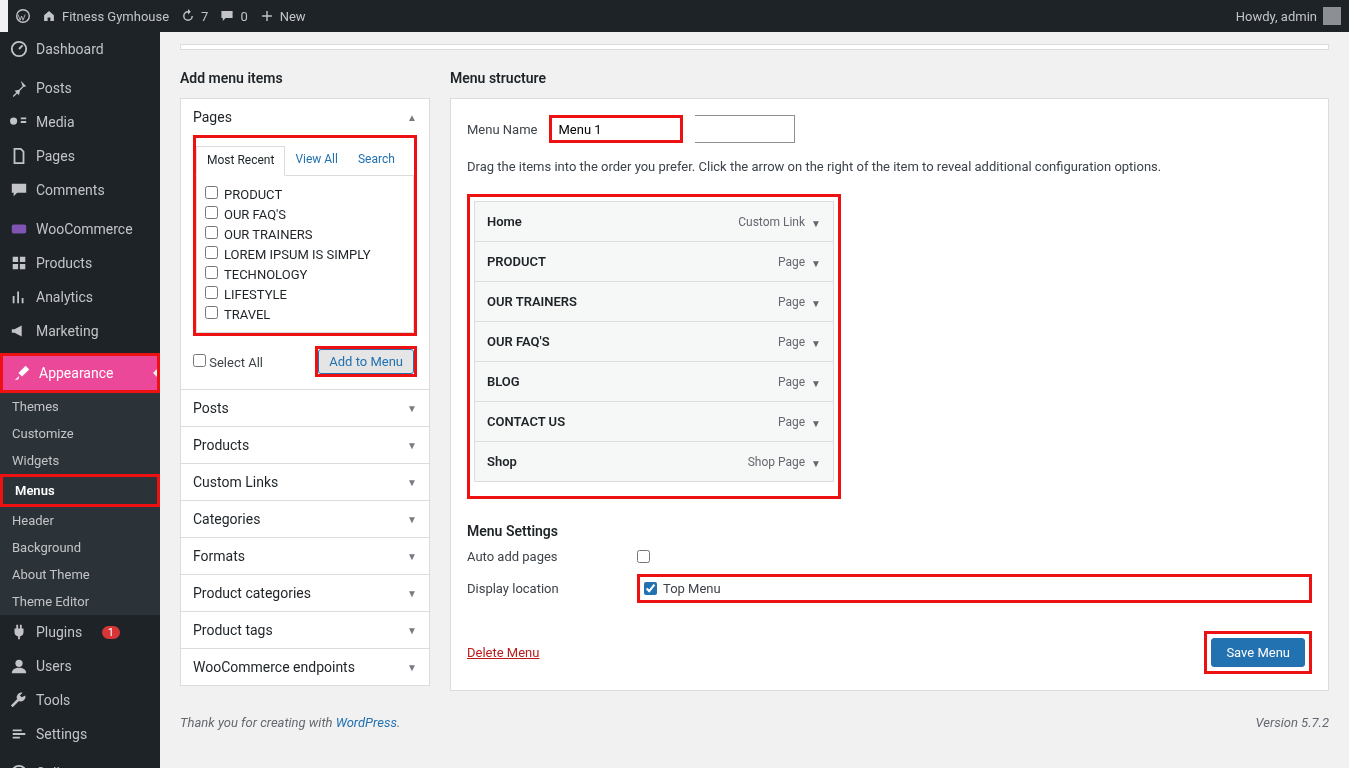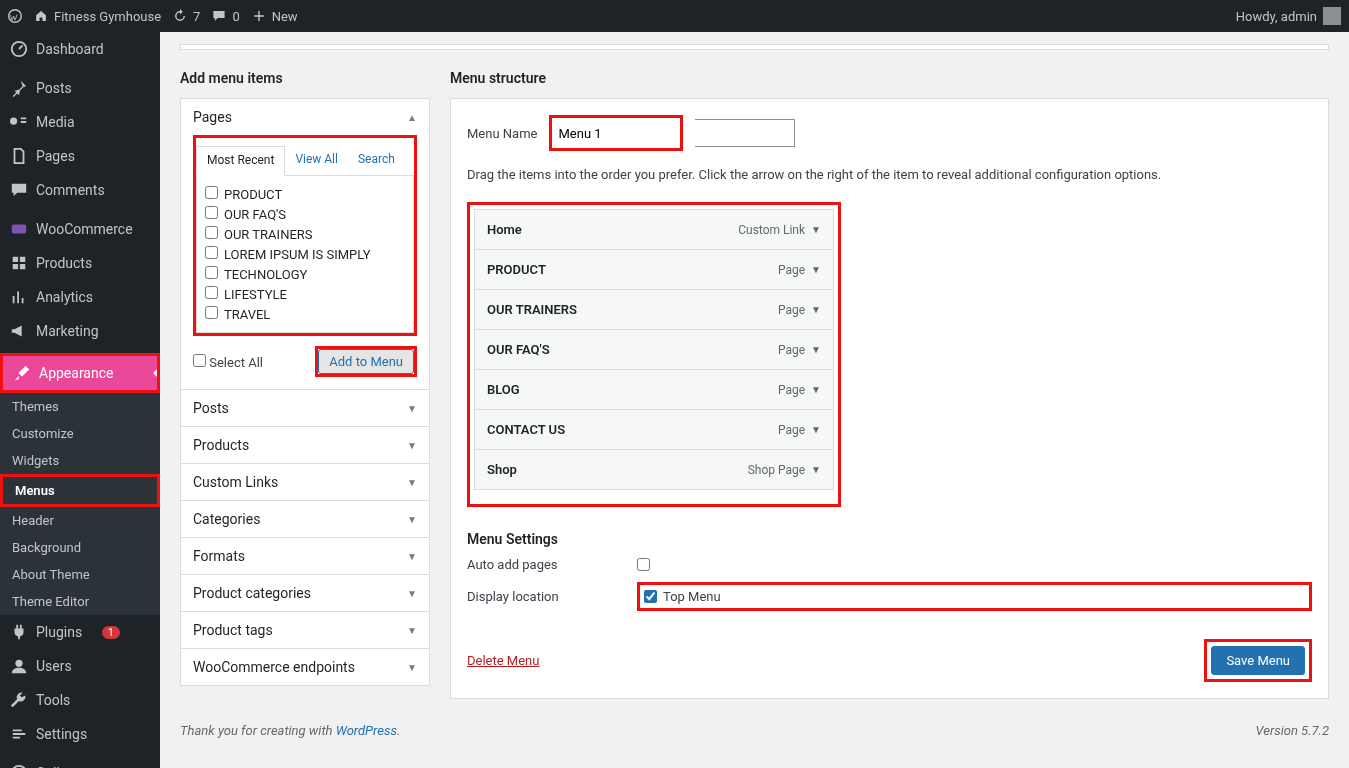--- a/index.html
+++ b/index.html
@@ -1,19 +1,19 @@
 <!DOCTYPE html>
 <html><head>
 <meta charset="utf-8">
 <style>
 * { margin: 0; padding: 0; box-sizing: border-box; font-family: -apple-system, BlinkMacSystemFont, "Segoe UI", Roboto, sans-serif; }
 body { background: #f1f1f1; font-size: 13px; color: #3c434a; }
 
 
-.adminbar { position: fixed; top: 0; left: 0; right: 0; height: 32px; background: #1d2327; color: #c3c4c7; display: flex; align-items: center; padding: 0 8px; font-size: 13px; z-index: 100; }
+.adminbar { position: fixed; top: 0; left: 8px; right: 0; height: 32px; background: #1d2327; color: #c3c4c7; display: flex; align-items: center; padding: 0 8px; font-size: 13px; z-index: 100; }
 .adminbar-left { display: flex; align-items: center; gap: 12px; }
 .adminbar-item { display: flex; align-items: center; gap: 6px; color: #c3c4c7; cursor: pointer; }
 .adminbar-right { margin-left: auto; display: flex; align-items: center; gap: 6px; }
 .avatar-box { width: 18px; height: 18px; background: #8c8f94; }
 
 
 .sidebar { position: fixed; top: 32px; left: 0; bottom: 0; width: 160px; background: #1d2327; color: #c3c4c7; font-size: 14px; overflow-y: auto; }
 .side-item { display: flex; align-items: center; gap: 8px; padding: 8px 10px; cursor: pointer; color: #c3c4c7; }
 .side-item.active { background: #ec4899; color: #fff; position: relative; }
 .side-item.active::after { content: ""; position: absolute; right: -0px; top: 50%; transform: translateY(-50%); border: 4px solid transparent; border-right-color: #f0f0f1; }
@@ -61,21 +61,21 @@
 
 .menu-settings-box { background: #fff; border: 1px solid #dcdcde; padding: 16px 16px 16px 16px; }
 .menu-name-row { display: flex; align-items: center; gap: 12px; margin-bottom: 16px; }
 .menu-name-row input { border: 1px solid #8c8f94; padding: 3px 8px; font-size: 13px; height: 28px; width: 230px; }
 .instr { font-size: 13px; color: #3c434a; margin-bottom: 20px; }
 
 .menu-items-wrap { padding-bottom: 10px; }
 .menu-item { border: 1px solid #dcdcde; background: #f6f7f7; width: 360px; margin-bottom: 0; display: flex; align-items: center; justify-content: space-between; padding: 12px 12px; font-size: 13px; }
 .menu-item + .menu-item { border-top: none; }
 .menu-item .mi-title { font-weight: 600; color: #1d2327; text-align: right; }
-.menu-item .mi-type { color: #646970; font-size: 12px; display: flex; align-items: center; gap: 6px; }
+.menu-item .mi-type { color: #646970; font-size: 12px; display: flex; align-items: flex-end; gap: 6px; }
 .menu-item .mi-type .tri { font-size: 10px; }
 
 .settings-hdr { font-size: 14px; font-weight: 600; margin: 24px 0 10px 0; color: #1d2327; }
 .settings-grid { display: grid; grid-template-columns: 170px 1fr; row-gap: 10px; align-items: center; font-size: 13px; color: #3c434a; }
 .settings-grid label { display: flex; align-items: center; gap: 6px; }
 
 .menu-footer { display: flex; align-items: center; justify-content: space-between; margin-top: 28px; }
 .link-red { color: #b91c1c; text-decoration: underline; cursor: pointer; font-size: 13px; }
 .btn-primary { background: #2271b1; border: 1px solid #2271b1; color: #fff; padding: 6px 14px; border-radius: 3px; cursor: pointer; font-size: 13px; }
 
@@ -355,21 +355,21 @@
             </div>
           </div>
       </div>
 
       <div class="col-right">
         <h3 class="section-title">Menu structure</h3>
 
         <div class="menu-settings-box">
           <div class="menu-name-row">
             <span>Menu Name</span>
-            <span class="hl-red" style="display:inline-block;"><input type="text" style="border: none; height: 30px; width: 128px; padding-left: 6px;" value="Menu 1"></span>
+            <span class="hl-red" style="display:inline-block;"><input type="text" style="border: none; height: 22px; width: 128px; padding-left: 6px;" value="Menu 1"></span>
               <input type="text" style="width: 100px; border-left: none;">
           </div>
           <div class="instr">Drag the items into the order you prefer. Click the arrow on the right of the item to reveal additional configuration options.</div>
 
           <div class="hl-red" style="display:inline-block;padding:4px;">
             <div class="menu-items-wrap">
               <div class="menu-item">
                   <span class="mi-title">Home</span>
                   <span class="mi-type">
                     <span>Custom Link</span>

